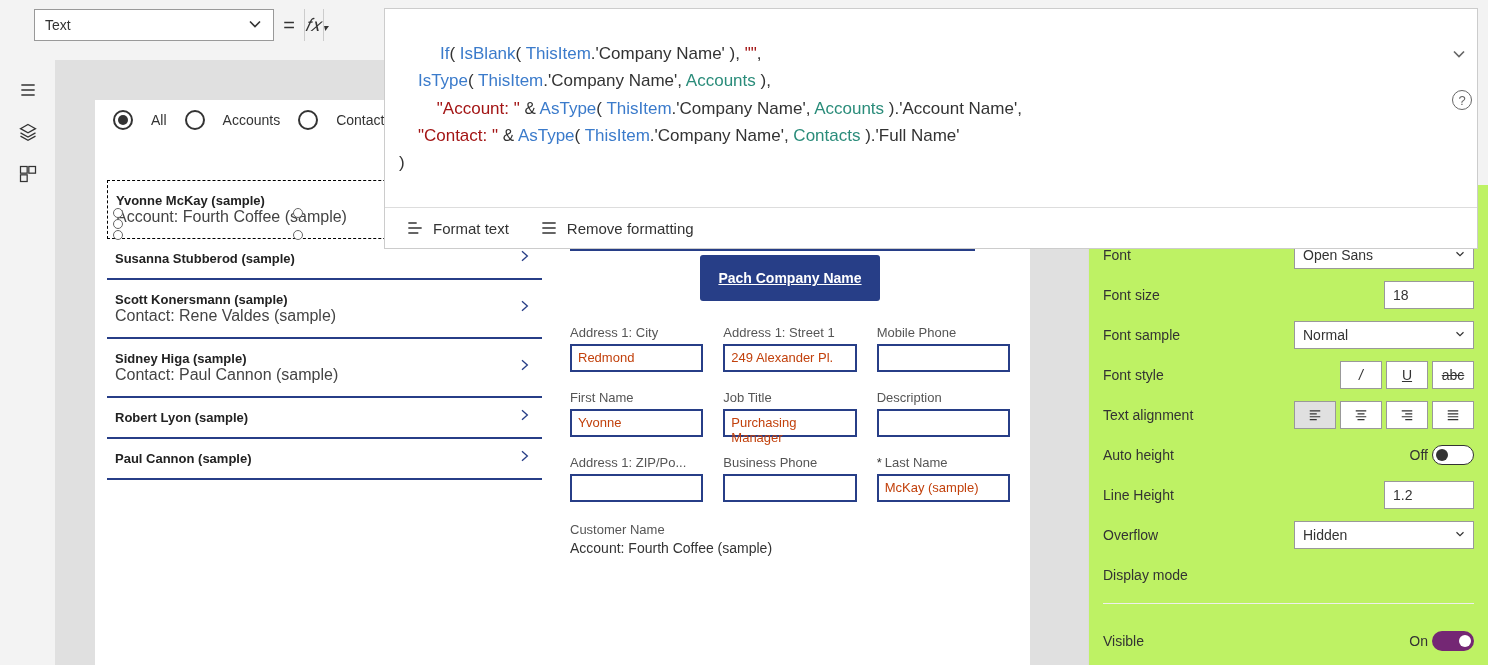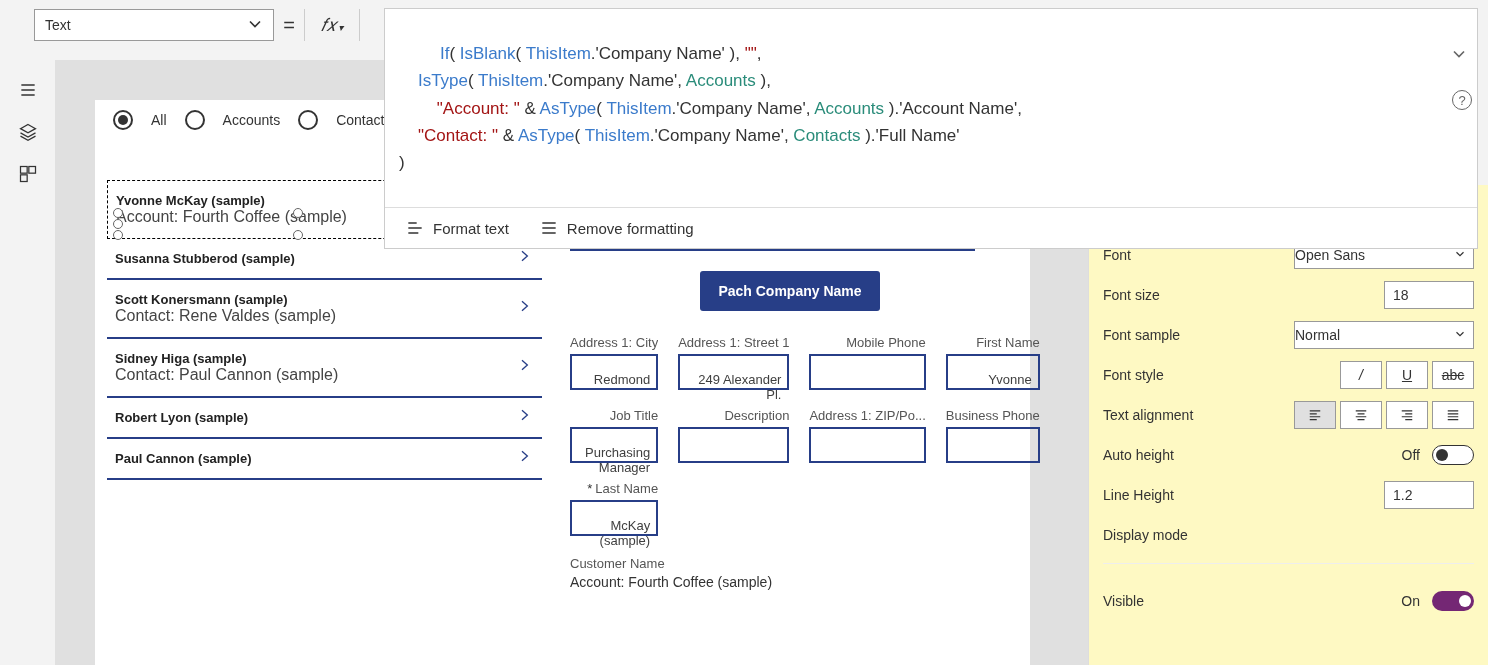--- a/index.html
+++ b/index.html
@@ -2,21 +2,21 @@
 <html><head>
 <meta charset="utf-8">
 <style>
 * { box-sizing: border-box; margin: 0; padding: 0; font-family: "Segoe UI", sans-serif; }
 body { width: 1488px; height: 665px; overflow: hidden; background: #f3f3f3; position: relative; }
 
 .top-bar { position: absolute; top: 8px; left: 34px; right: 10px; height: 34px; display: flex; align-items: center; z-index: 5; }
 .prop-dd { width: 240px; height: 32px; border: 1px solid #999; background: #fff; display: flex; align-items: center; padding: 0 10px; font-size: 14px; color: #333; position: relative; }
 .prop-dd .chev { position: absolute; right: 8px; }
 .equals { width: 30px; text-align: center; font-size: 20px; color: #333; }
-.fx { width: 56px; text-align: center; font-size: 18px; font-style: italic; font-family: serif; color: #333; border-left: 1px solid #ccc; border-right: 1px solid #ccc; height: 32px; line-height: 32px; }
+.fx { width: 20px; text-align: center; font-size: 18px; font-style: italic; font-family: serif; color: #333; border-left: 1px solid #ccc; border-right: 1px solid #ccc; height: 32px; line-height: 32px; }
 .fx .chev { font-size: 10px; margin-left: 2px; }
 
 .formula-box { position: absolute; top: 8px; left: 384px; right: 10px; background: #fff; border: 1px solid #ccc; z-index: 4; }
 .formula-code { font-family: Consolas, monospace; font-size: 17px; padding: 4px 24px 4px 14px; line-height: 1.6; white-space: pre; color: #333; position: relative; }
 .formula-code .c-func { color: #3b7bcb; }
 .formula-code .c-acc { color: #2a8c7a; }
 .formula-code .c-str { color: #a31515; }
 .formula-chev { position: absolute; top: 8px; right: 8px; color: #666; }
 
 .formula-tools { border-top: 1px solid #ddd; padding: 10px 20px; display: flex; gap: 30px; align-items: center; font-size: 15px; color: #333; }
@@ -44,46 +44,46 @@
 .handle { width: 10px; height: 10px; border: 1px solid #666; background: #fff; border-radius: 50%; position: absolute; }
 
 .detail { position: absolute; top: 85px; left: 475px; width: 440px; }
 .det-radio-row { display: flex; gap: 20px; align-items: center; margin-bottom: 14px; }
 .det-radio-row .radio { border-color: #273e87; }
 .det-radio-row .radio.sel::after { background: #273e87; }
 .combo { width: 405px; height: 32px; border: 2px solid #273e87; display: flex; align-items: center; position: relative; }
 .combo-text { padding: 0 8px; font-size: 14px; }
 .combo-text.hl { background: #9db7e8; }
 .combo-btn { position: absolute; right: 0; top: 0; width: 26px; height: 100%; background: #273e87; color: #fff; display: flex; align-items: center; justify-content: center; }
-.btn-blue { margin: 20px auto 0; width: 180px; height: 40px; background: #273e87; color: #fff; font-size: 14px; font-weight: 600; display: flex; align-items: center; justify-content: center; border-radius: 3px; }
-
-.form-grid { margin-top: 24px; display: grid; grid-template-columns: repeat(4, 1fr); gap: 18px 20px; text-align: right; }
+.btn-blue { margin: 4px auto 0; width: 180px; height: 46px; background: #273e87; color: #fff; font-size: 14px; font-weight: 600; display: flex; align-items: center; justify-content: center; border-radius: 3px; text-decoration: underline; }
+
+.form-grid { margin-top: 24px; display: grid; grid-template-columns: repeat(3, 1fr); gap: 18px 20px; }
 .field-lbl { font-size: 13px; color: #555; margin-bottom: 4px; white-space: nowrap; overflow: hidden; text-overflow: ellipsis; }
-.field-inp { width: 100%; height: 28px; border: 2px solid #273e87; padding: 16px 6px; font-size: 13px; color: #404040; }
+.field-inp { width: 100%; height: 28px; border: 2px solid #273e87; padding: 4px 6px; font-size: 13px; color: #c2410c; }
 .req { color: #333; margin-right: 3px; }
 
 .cust-name { margin-top: 20px; font-size: 13px; color: #555; }
 .cust-val { font-size: 14px; color: #333; margin-top: 3px; }
 
-.props { position: absolute; top: 185px; right: 0; width: 400px; bottom: 0; background: #fef9c3; border-left: 1px solid #ddd; padding: 0 14px; font-size: 14px; color: #333; }
+.props { position: absolute; top: 185px; right: 0; width: 400px; bottom: 0; background: #bef264; border-left: 1px solid #ddd; padding: 0 14px; font-size: 14px; color: #333; }
 .prow { display: flex; align-items: center; height: 40px; border-bottom: 0; }
 .prow .lbl { flex: 1; }
-.pselect { width: 180px; height: 28px; border: 1px solid #999; padding: 0 0; position: relative; display: flex; align-items: center; background: #fff; }
+.pselect { width: 180px; height: 28px; border: 1px solid #999; padding: 0 8px; position: relative; display: flex; align-items: center; background: #fff; }
 .pselect .chev { position: absolute; right: 6px; }
 .pnum { width: 90px; height: 28px; border: 1px solid #999; padding: 0 8px; display: flex; align-items: center; background: #fff; }
 .ptext-ro { width: 180px; font-size: 13px; color: #333; }
 .btn-group { display: flex; gap: 4px; }
 .bg-btn { width: 42px; height: 28px; border: 1px solid #999; background: #fff; display: flex; align-items: center; justify-content: center; font-size: 14px; }
 .bg-btn.active { background: #e0e0e0; }
 .toggle { width: 42px; height: 20px; border-radius: 10px; position: relative; }
 .toggle.off { background: #fff; border: 1px solid #333; }
 .toggle.off::after { content: ""; width: 12px; height: 12px; background: #333; border-radius: 50%; position: absolute; left: 3px; top: 3px; }
 .toggle.on { background: #742774; }
 .toggle.on::after { content: ""; width: 12px; height: 12px; background: #fff; border-radius: 50%; position: absolute; right: 3px; top: 4px; }
-.tog-lbl { margin-right: 12px; }
+.tog-lbl { margin-right: 4px; }
 
 .help-ic { position: absolute; top: 90px; right: 16px; width: 20px; height: 20px; border: 1px solid #666; border-radius: 50%; display: flex; align-items: center; justify-content: center; font-size: 13px; color: #666; z-index: 6; }
 
 svg.icon16 { width: 20px; height: 20px; }
 </style>
 </head>
 <body>
 
 <div class="top-bar">
   <div class="prop-dd">
@@ -342,20 +342,29 @@
     <span class="tog-lbl">Off</span>
     <div class="toggle off"></div>
   </div>
   <div class="prow">
     <div class="lbl">Line Height</div>
     <div class="pnum">
         <span>1.2</span>
       </div>
   </div>
   <div class="prow">
+    <div class="lbl">Overflow</div>
+    <div class="pselect">
+      <span>Hidden</span>
+      <span class="chev"><svg width="14" height="14" viewBox="0 0 24 24">
+            <path d="M6 9l6 6 6-6" fill="none" stroke="#333" stroke-width="2"></path>
+          </svg></span>
+    </div>
+  </div>
+  <div class="prow">
     <div class="lbl">Display mode</div>
   </div>
   <div style="height:18px; border-top:1px solid #eee; margin-top:8px"></div>
   <div class="prow">
     <div class="lbl">Visible</div>
     <span class="tog-lbl">On</span>
     <div class="toggle on"></div>
   </div>
 </div>
 

